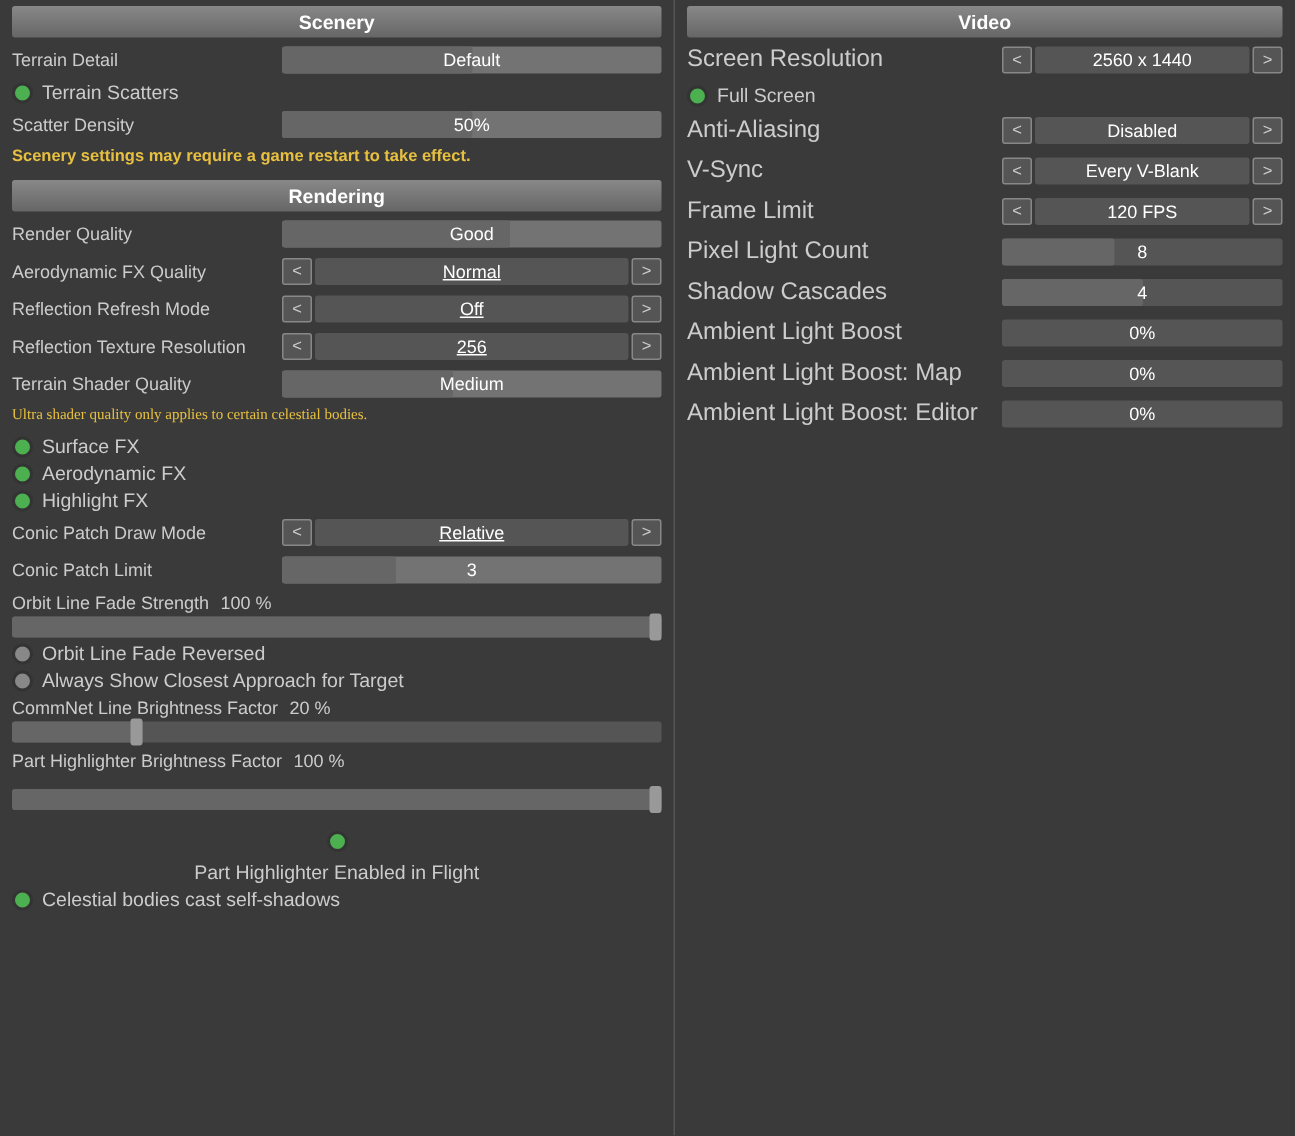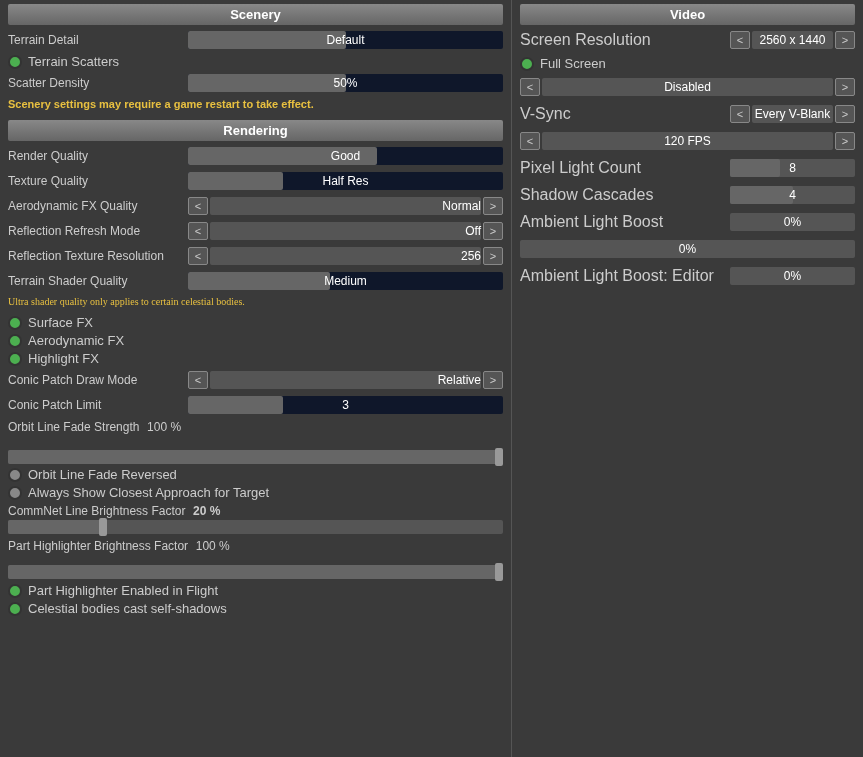--- a/index.html
+++ b/index.html
@@ -11,21 +11,21 @@
       width: 863px;
       height: 757px;
       overflow: hidden;
     }
     .main-container {
       display: flex;
       width: 863px;
       height: 757px;
     }
     .left-panel {
-      width: 512px;
+      width: 450px;
       padding: 4px 8px;
       border-right: 1px solid #555;
     }
     .right-panel {
       flex: 1;
       padding: 4px 8px;
     }
     .section-header {
       background: linear-gradient(to bottom, #888, #666);
       text-align: center;
@@ -43,21 +43,21 @@
     }
     .row-label {
       flex: 0 0 180px;
       color: #cccccc;
       font-size: 12px;
     }
     .slider-container {
       flex: 1;
       position: relative;
       height: 18px;
-      background: #0f172a;
+      background: #737373;
       border-radius: 2px;
       display: flex;
       align-items: center;
       justify-content: center;
     }
     .slider-fill {
       position: absolute;
       left: 0;
       top: 0;
       height: 100%;
@@ -80,27 +80,28 @@
       display: flex;
       align-items: center;
       justify-content: center;
       font-size: 11px;
       border-radius: 2px;
       flex-shrink: 0;
     }
     .value-display {
       flex: 1;
       background: #555;
-      text-align: right;
+      text-align: center;
       height: 18px;
       line-height: 18px;
       color: #fff;
       font-size: 12px;
       border-radius: 2px;
       margin: 0 2px;
+      text-decoration: underline;
     }
     .checkbox-row {
       display: flex;
       align-items: center;
       margin-bottom: 3px;
       gap: 6px;
     }
     .indicator {
       width: 14px;
       height: 14px;
@@ -244,27 +245,20 @@
     <div class="section-header">Rendering</div>
 
     <div class="row">
       <div class="row-label">Render Quality</div>
       <div class="slider-container">
         <div class="slider-fill" style="width:60%"></div>
         <span class="slider-value">Good</span>
       </div>
     </div>
 
-    <div class="row">
-      <div class="row-label">Texture Quality</div>
-      <div class="slider-container">
-        <div class="slider-fill" style="width:30%"></div>
-        <span class="slider-value">Half Res</span>
-      </div>
-    </div>
 
     <div class="row">
       <div class="row-label">Aerodynamic FX Quality</div>
       <button class="btn-left">&lt;</button>
       <div class="value-display">Normal</div>
       <button class="btn-right">&gt;</button>
     </div>
 
     <div class="row">
       <div class="row-label">Reflection Refresh Mode</div>
@@ -313,21 +307,21 @@
     </div>
 
     <div class="row">
       <div class="row-label">Conic Patch Limit</div>
       <div class="slider-container">
         <div class="slider-fill" style="width:30%"></div>
         <span class="slider-value">3</span>
       </div>
     </div>
 
-    <div style="margin-bottom:16px;">
+    <div style="margin-bottom:2px;">
       <span class="orbit-label">Orbit Line Fade Strength</span>
       <span style="color:#ccc; font-size:12px;">100 %</span>
     </div>
     <div class="full-slider">
       <div class="full-slider-track">
         <div class="full-slider-fill" style="width:100%"></div>
         <div class="full-slider-thumb"></div>
       </div>
     </div>
 
@@ -336,41 +330,41 @@
       <span>Orbit Line Fade Reversed</span>
     </div>
 
     <div class="checkbox-row">
       <div class="indicator indicator-off"></div>
       <span>Always Show Closest Approach for Target</span>
     </div>
 
     <div style="margin-bottom:2px;">
       <span class="orbit-label">CommNet Line Brightness Factor</span>
-      <span style="color:#ccc; font-size:12px;font-weight:bold;">20 %</span>
+      <span style="color:#ccc; font-size:12px;">20 %</span>
     </div>
     <div class="full-slider">
       <div class="full-slider-track">
         <div class="full-slider-fill" style="width:20%"></div>
         <div class="full-slider-thumb" style="right:80%;"></div>
       </div>
     </div>
 
     <div style="margin-bottom:12px; margin-top:4px;">
       <span class="orbit-label">Part Highlighter Brightness Factor</span>
       <span style="color:#ccc; font-size:12px;">100 %</span>
     </div>
     <div class="full-slider">
       <div class="full-slider-track">
         <div class="full-slider-fill" style="width:100%"></div>
         <div class="full-slider-thumb"></div>
       </div>
     </div>
 
-    <div class="checkbox-row" style="margin-top:4px;">
+    <div class="checkbox-row" style="margin-top:14px;flex-direction:column;">
       <div class="indicator"></div>
       <span>Part Highlighter Enabled in Flight</span>
     </div>
 
     <div class="checkbox-row">
       <div class="indicator"></div>
       <span>Celestial bodies cast self-shadows</span>
     </div>
   </div>
 
@@ -386,37 +380,39 @@
         <button class="btn-right">&gt;</button>
       </div>
     </div>
 
     <div class="checkbox-row" style="margin-bottom:5px;align-items:center;">
       <div class="indicator"></div>
       <span>Full Screen</span>
     </div>
 
     <div class="v-row">
+      <div class="v-label">Anti-Aliasing</div>
       <div class="v-control">
         <button class="btn-left">&lt;</button>
         <div class="v-value">Disabled</div>
         <button class="btn-right">&gt;</button>
       </div>
     </div>
 
     <div class="v-row">
       <div class="v-label">V-Sync</div>
       <div class="v-control">
         <button class="btn-left">&lt;</button>
         <div class="v-value">Every V-Blank</div>
         <button class="btn-right">&gt;</button>
       </div>
     </div>
 
     <div class="v-row">
+      <div class="v-label">Frame Limit</div>
       <div class="v-control">
         <button class="btn-left">&lt;</button>
         <div class="v-value">120 FPS</div>
         <button class="btn-right">&gt;</button>
       </div>
     </div>
 
     <div class="v-row">
       <div class="v-label">Pixel Light Count</div>
       <div class="v-slider-container">
@@ -435,20 +431,21 @@
 
     <div class="v-row">
       <div class="v-label">Ambient Light Boost</div>
       <div class="v-slider-container">
         <div class="v-slider-fill" style="width:0%"></div>
         <span style="position:relative;z-index:1;color:#fff;font-size:12px;">0%</span>
       </div>
     </div>
 
     <div class="v-row">
+      <div class="v-label">Ambient Light Boost: Map</div>
       <div class="v-slider-container">
         <div class="v-slider-fill" style="width:0%"></div>
         <span style="position:relative;z-index:1;color:#fff;font-size:12px;">0%</span>
       </div>
     </div>
 
     <div class="v-row">
       <div class="v-label">Ambient Light Boost: Editor</div>
       <div class="v-slider-container">
         <div class="v-slider-fill" style="width:0%"></div>

